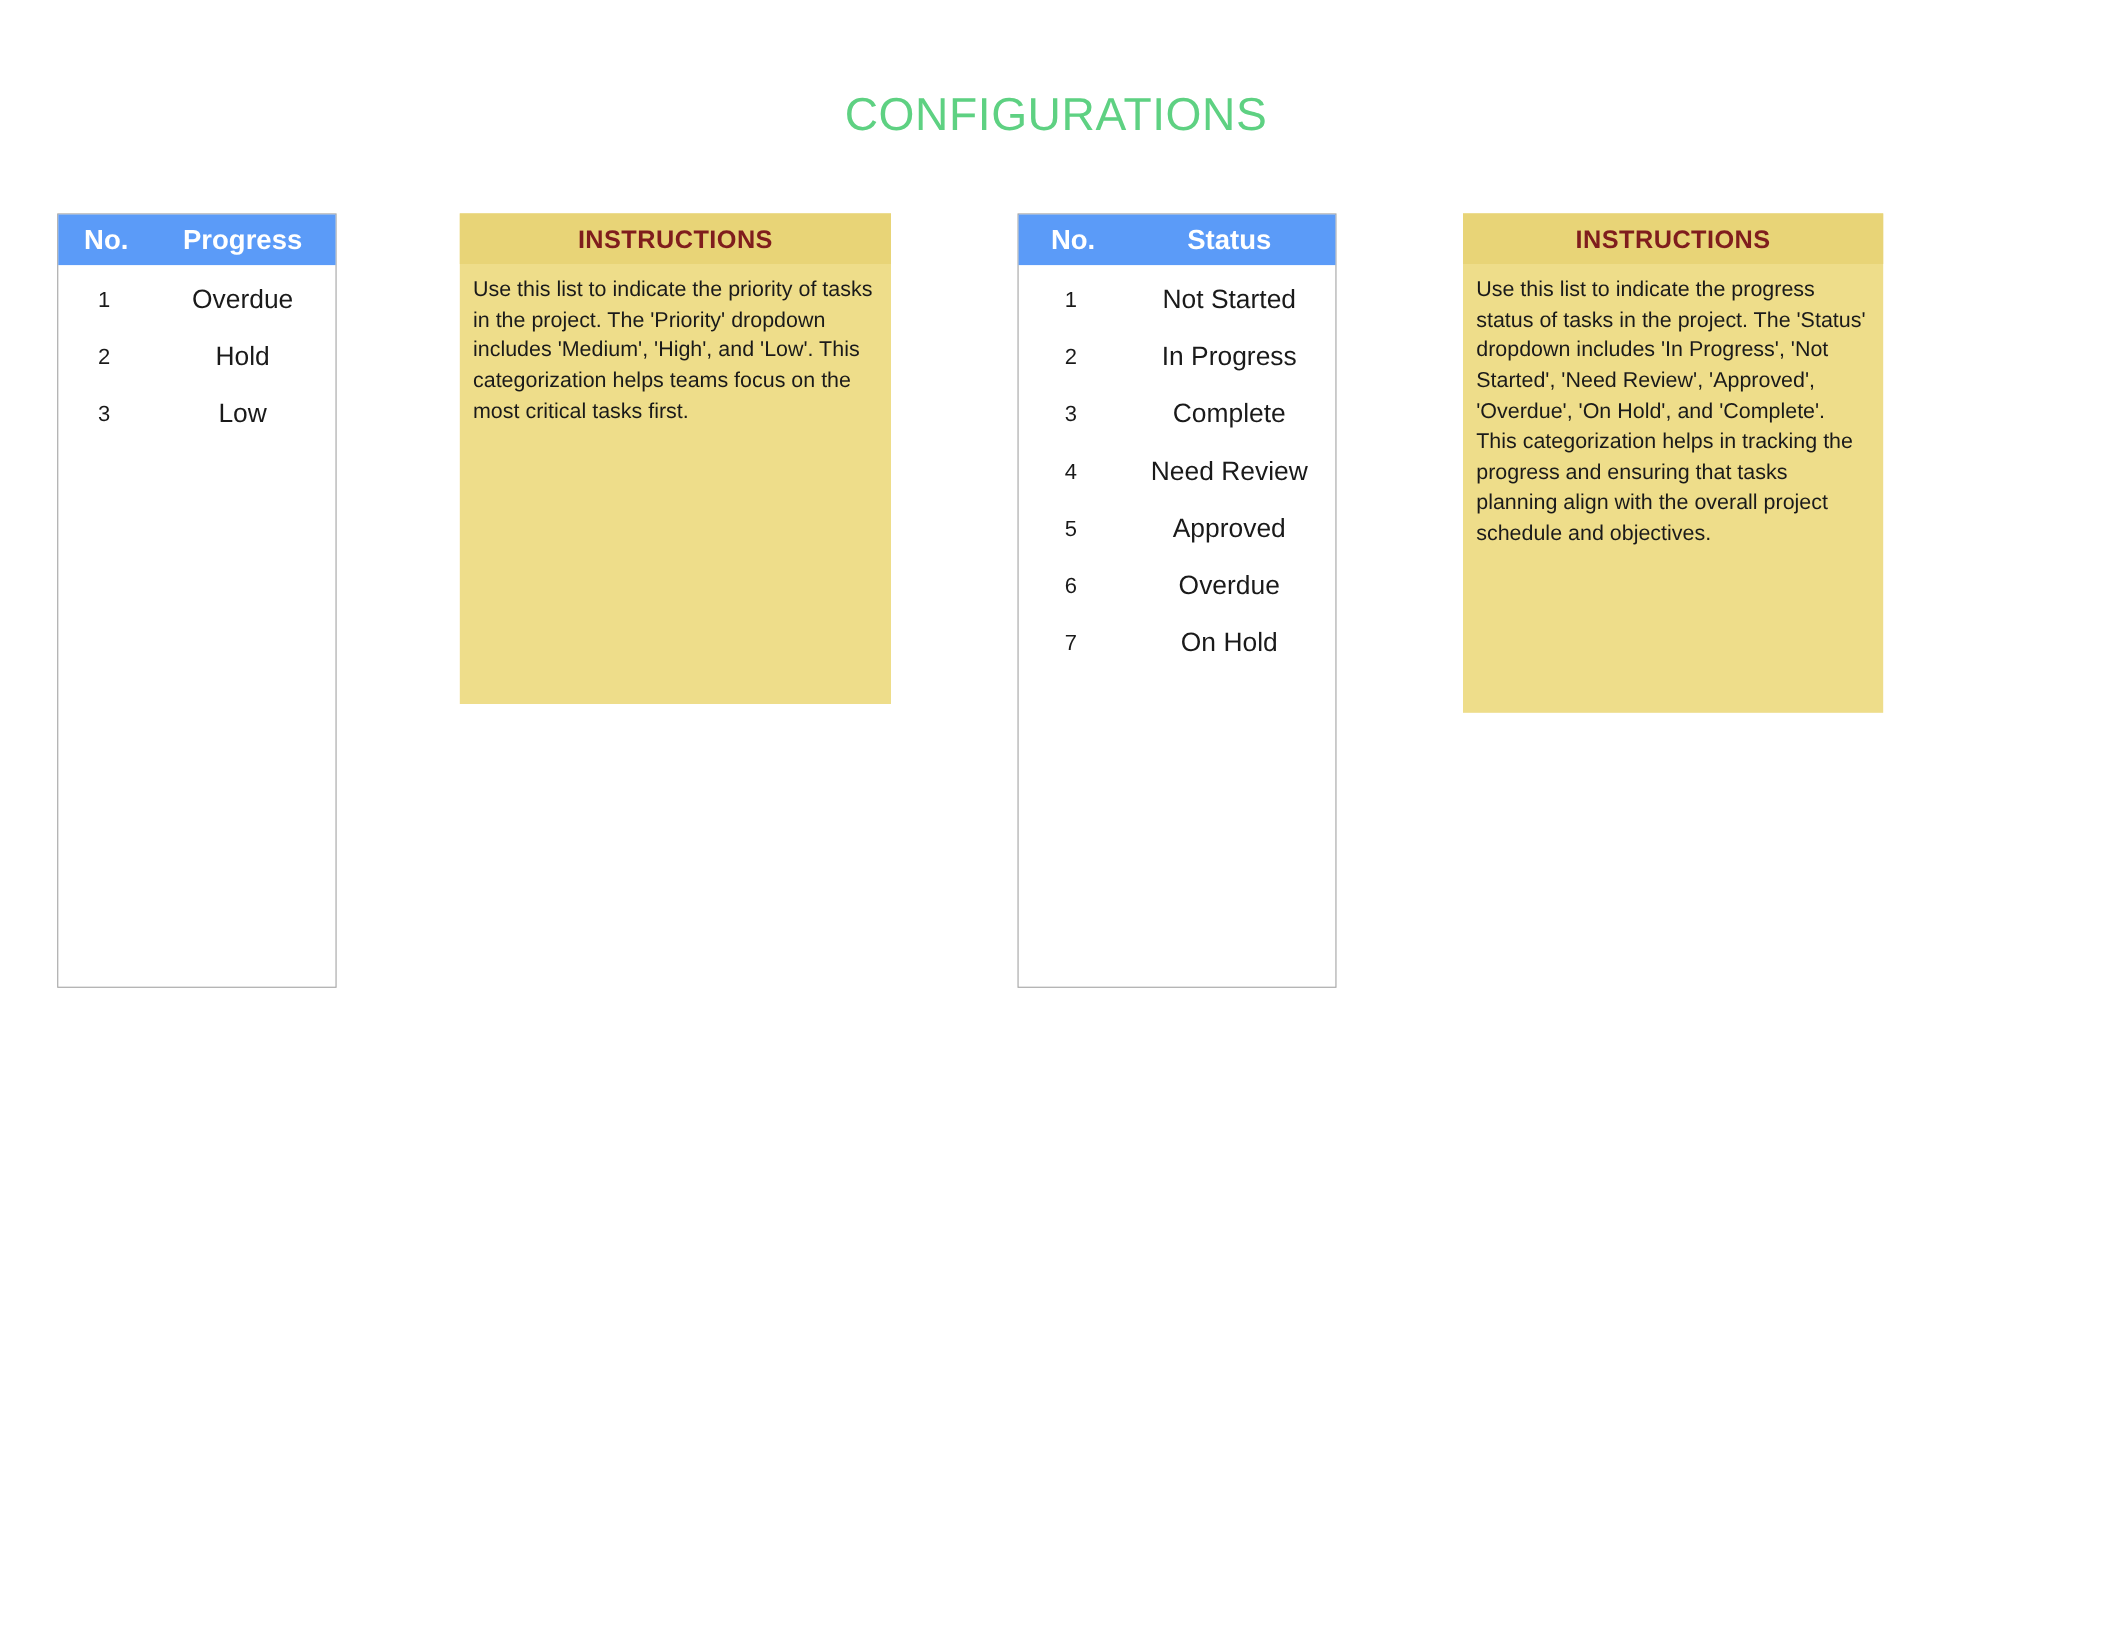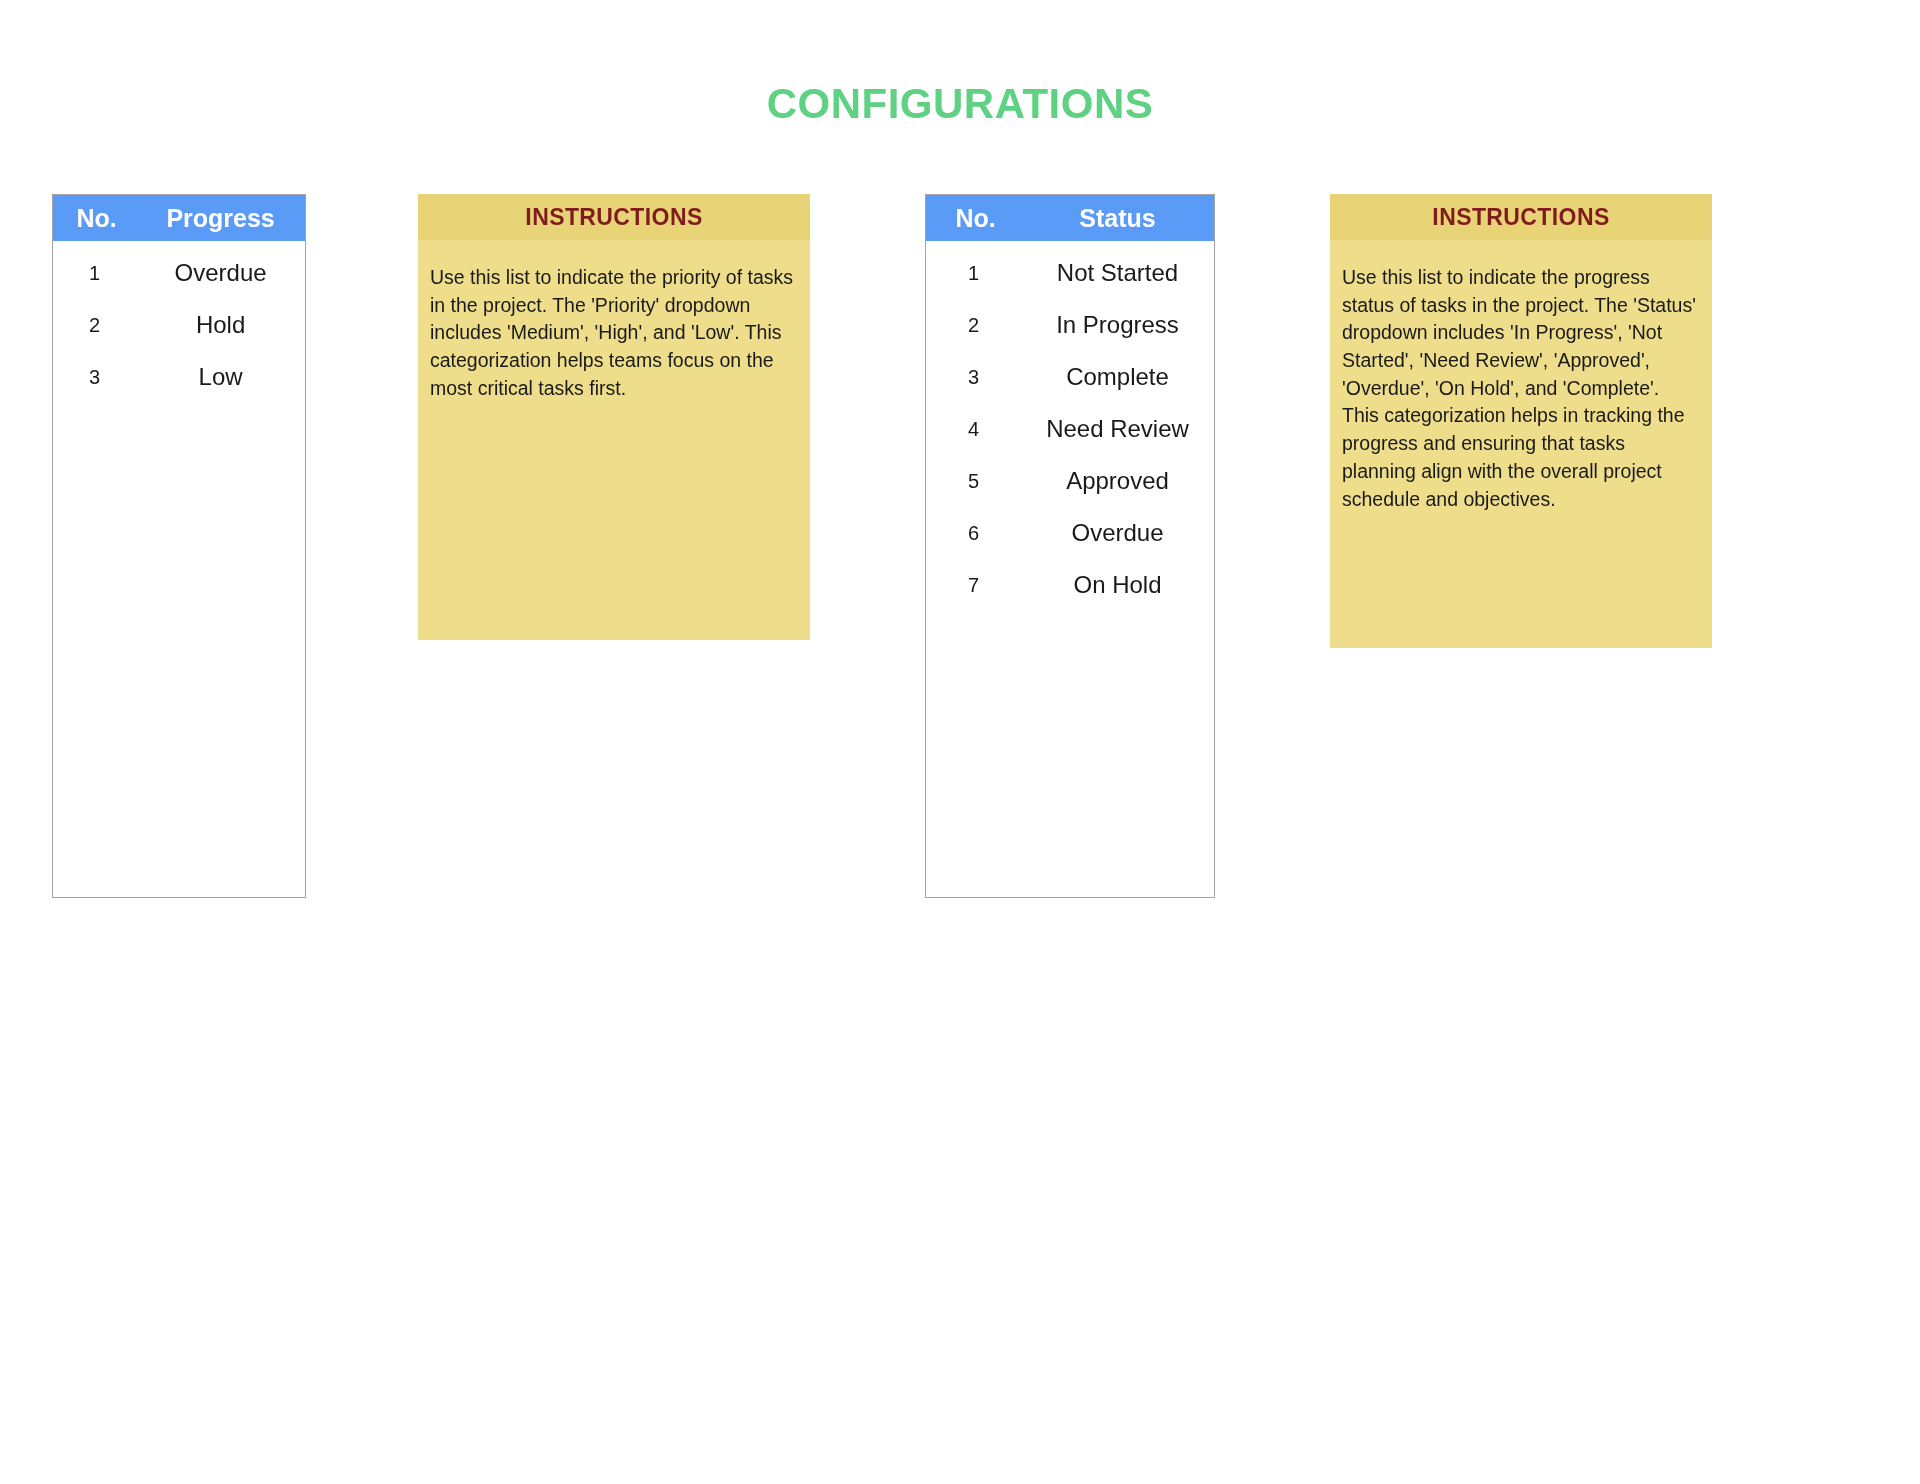--- a/index.html
+++ b/index.html
@@ -15,21 +15,21 @@
     overflow: hidden;
   }
 
   .page-title {
     position: absolute;
     left: 0;
     top: 80px;
     width: 1920px;
     text-align: center;
     font-size: 42px;
-    font-weight: bold;
+    font-weight: normal;
     letter-spacing: 0.5px;
     color: #5ED182;
   }
 
   
   .lookup-table {
     position: absolute;
     background: #ffffff;
     border: 1px solid #a3a3a3;
     box-sizing: border-box;
@@ -87,21 +87,21 @@
     height: 46px;
     display: flex;
     align-items: center;
     justify-content: center;
     font-size: 23px;
     font-weight: bold;
     color: #7f1d1d;
     letter-spacing: 0.4px;
   }
   .ins-body {
-    padding: 24px 12px 12px 12px;
+    padding: 10px 12px 12px 12px;
     font-size: 19.5px;
     line-height: 1.42;
     color: #1a1a1a;
   }
 
   
   #priority-table   { left: 52px;   top: 194px; width: 254px;  height: 704px; }
   #priority-instr   { left: 418px;  top: 194px; width: 392px;  height: 446px; }
   #status-table     { left: 925px;  top: 194px; width: 290px;  height: 704px; }
   #status-instr     { left: 1330px; top: 194px; width: 382px;  height: 454px; }

